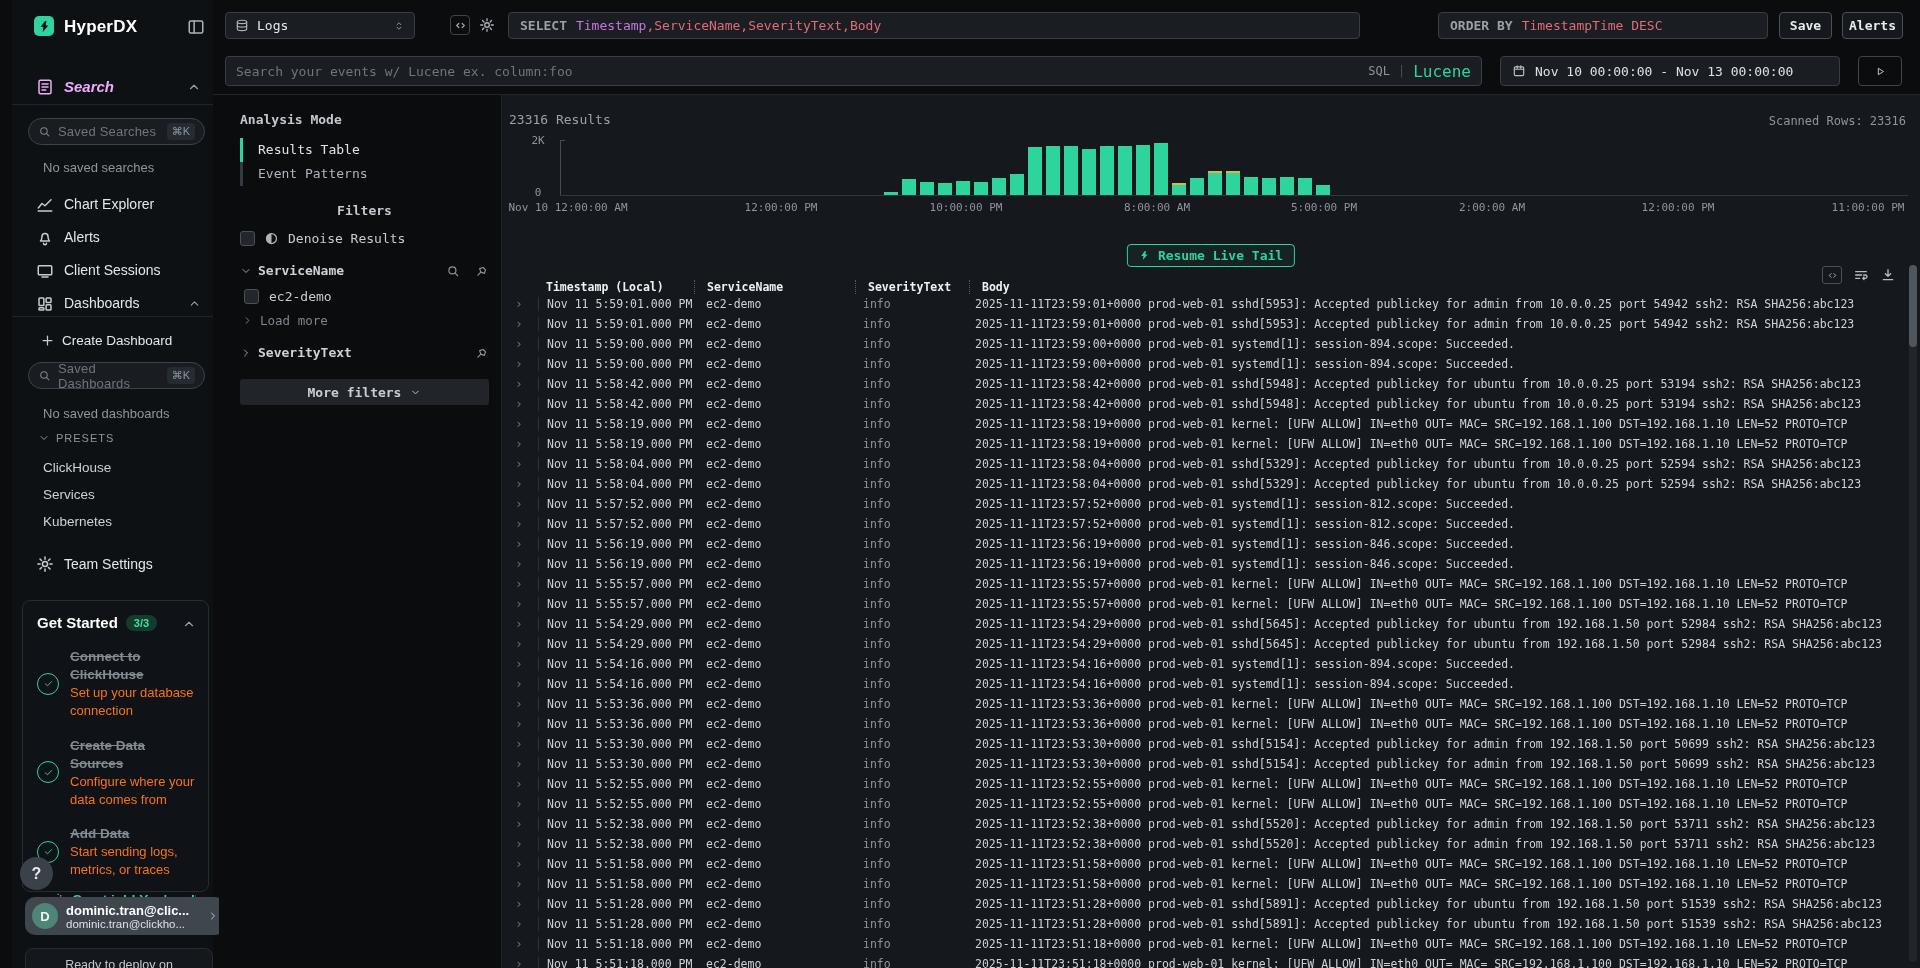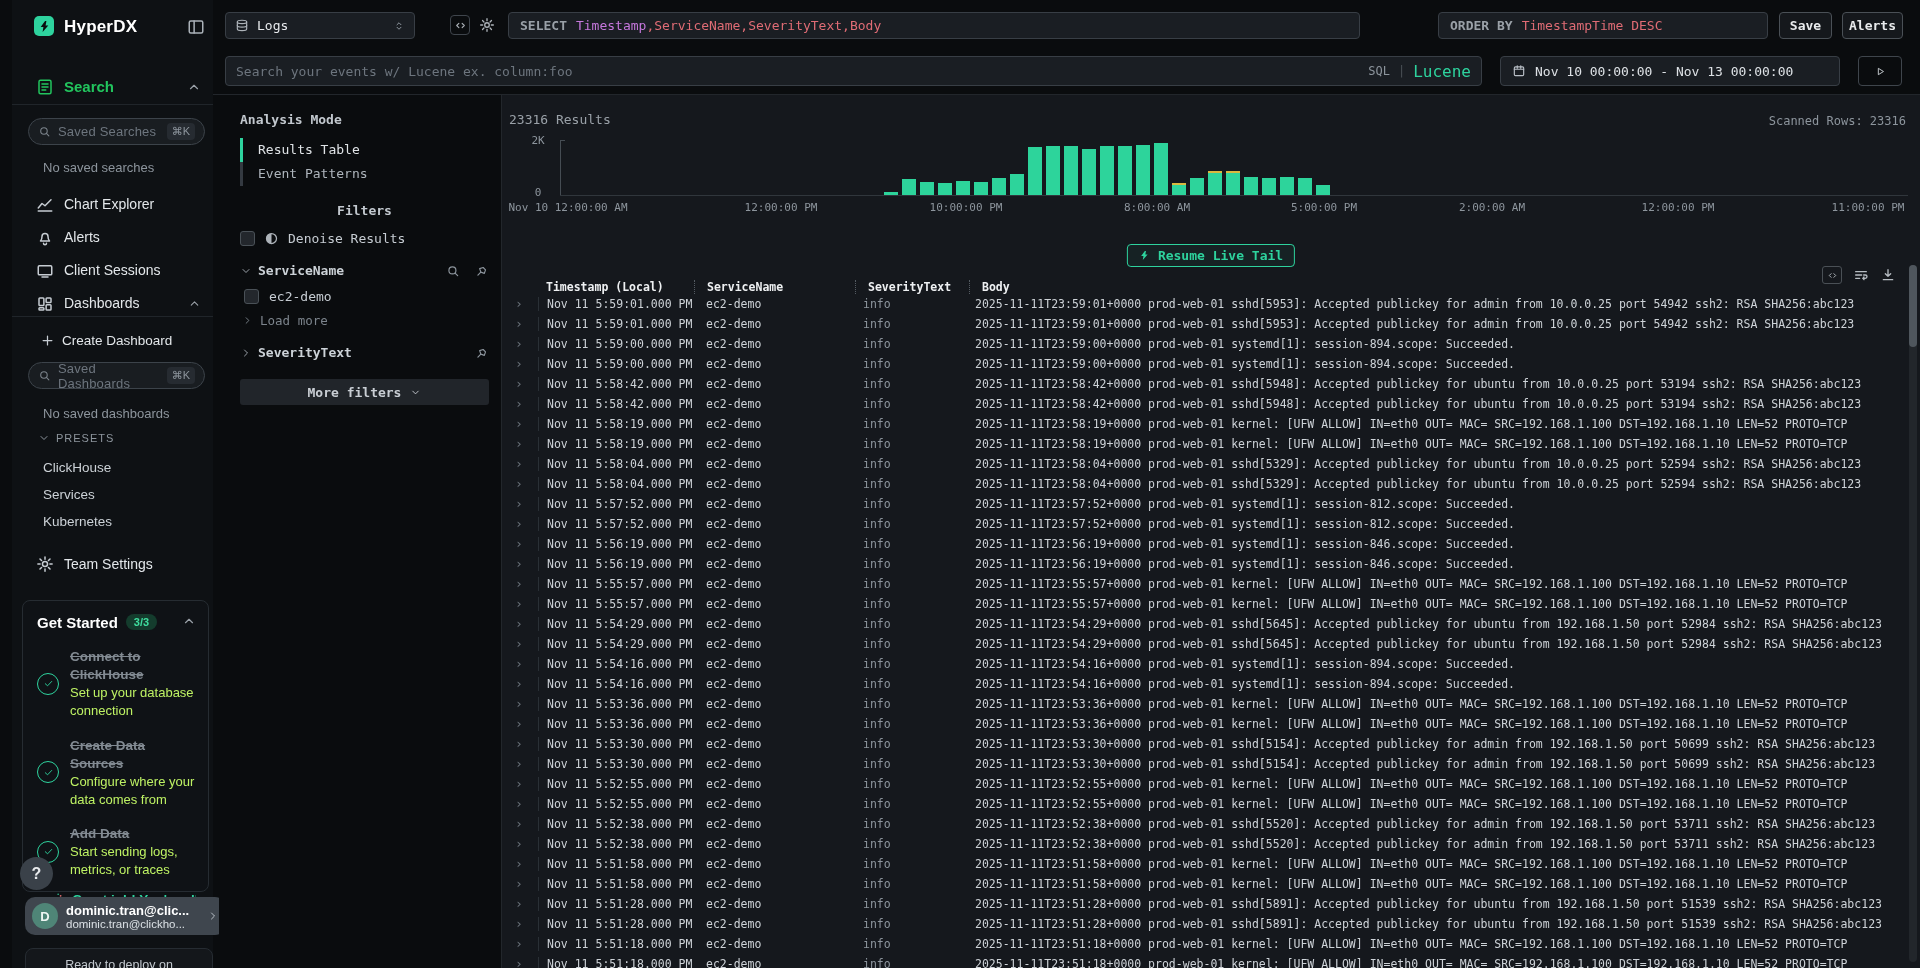--- a/index.html
+++ b/index.html
@@ -10,21 +10,21 @@
     background:#0a0c0e; color:#dfe3e6;
     font-family:"Liberation Sans", sans-serif;
   }
   
   .sidebar { position:absolute; left:12px; top:0; width:213px; height:968px; background:#0e1114; border-right:6px solid #ffffff; overflow:hidden; }
   .logo-row { position:absolute; left:0; top:0; width:100%; height:52px; }
   .logo-mark { position:absolute; left:22px; top:16px; width:20px; height:20px; border-radius:5px; background:#2ed39e; display:flex; align-items:center; justify-content:center; color:#0a0c0e; }
   .logo-mark svg { width:13px; height:13px; }
   .app-name { position:absolute; left:52px; top:17px; font-size:17px; font-weight:bold; color:#fff; letter-spacing:.2px; }
   .panel-toggle { position:absolute; right:14px; top:18px; width:18px; height:18px; color:#aab1b8; }
-  .search-row { position:absolute; left:0; top:76px; width:100%; height:24px; color:#22c55e; }
+  .search-row { position:absolute; left:0; top:76px; width:100%; height:24px; color:#f0abfc;font-style:italic; }
   .search-row .s-icon { position:absolute; left:24px; top:2px; width:18px; height:18px; }
   .search-row .s-label { position:absolute; left:52px; top:2px; font-size:15px; font-weight:bold; }
   .search-row .s-chev { position:absolute; right:18px; top:4px; width:14px; height:14px; color:#9aa1a8; }
   .side-divider { position:absolute; left:0; width:100%; height:1px; background:#20252a; }
   .pill { position:absolute; left:16px; right:14px; height:27px; border:1px solid #3c434a; border-radius:15px; background:#191d21; display:flex; align-items:center; padding:0 9px; gap:7px; }
   .pill .p-icon { width:13px; height:13px; color:#7c848c; flex:none; }
   .pill .p-text { font-size:13px; color:#6d757e; flex:1; letter-spacing:.2px; }
   .pill .p-kbd { font-size:11px; color:#8d959d; background:#262b31; border-radius:4px; padding:2px 5px; }
   .side-empty { position:absolute; left:31px; font-size:13px; color:#8d959d; }
   .side-item { position:relative; height:33px; }
@@ -38,30 +38,30 @@
   .presets-row { position:absolute; left:26px; top:432px; display:flex; align-items:center; gap:6px; color:#8d959d; }
   .presets-row .s-chev { width:12px; height:12px; }
   .presets-row .p-label { font-size:11px; letter-spacing:1px; }
   #preset-list { position:absolute; left:0; top:454px; width:100%; }
   .preset-item { padding:6px 0 6px 31px; font-size:13.5px; color:#ccd2d7; }
   .team-row { position:absolute; left:0; top:552px; width:100%; height:26px; }
   .team-row .s-icon { position:absolute; left:24px; top:3px; width:18px; height:18px; color:#c6ccd2; }
   .team-row .s-label { position:absolute; left:52px; top:4px; font-size:14px; color:#e3e7ea; }
   
   .gs-card { position:absolute; left:10px; right:10px; top:600px; height:292px; background:#0f1216; border:1px solid #262c32; border-radius:8px; padding:13px 12px 0 14px; }
-  .gs-head { display:flex; align-items:flex-start; gap:8px; }
+  .gs-head { display:flex; align-items:flex-end; gap:8px; }
   .gs-title { font-size:15px; font-weight:bold; color:#fff; }
   .gs-badge { font-size:11px; font-weight:bold; color:#3fdf9f; background:#143c2d; border-radius:9px; padding:2px 8px; }
   .gs-chev { margin-left:auto; width:14px; height:14px; color:#9aa1a8; }
   .gs-step { display:flex; align-items:center; gap:11px; margin-top:17px; }
   .gs-check { flex:none; width:22px; height:22px; border:1.5px solid #2ed39e; border-radius:50%; color:#2ed39e; display:flex; align-items:center; justify-content:center; }
   .gs-check svg { width:11px; height:11px; }
   .gs-text { width:132px; }
   .gs-step-title { font-size:13.5px; font-weight:bold; color:#828a92; text-decoration:line-through; line-height:1.35; }
-  .gs-step-desc { font-size:13px; color:#bef264; line-height:1.35; }
+  .gs-step-desc { font-size:13px; color:#f97316; line-height:1.35; }
   .gs-done { display:flex; align-items:center; gap:7px; margin-top:14px; margin-left:13px; color:#2ed39e; font-size:13.5px; font-weight:bold; white-space:nowrap; overflow:hidden; }
   .gs-done svg { width:15px; height:15px; flex:none; }
   .help-fab { position:absolute; left:8px; top:857px; width:33px; height:33px; border-radius:50%; background:#3a4149; color:#e8eaec; font-size:16px; font-weight:bold; display:flex; align-items:center; justify-content:center; z-index:5; }
   .user-card { position:absolute; left:13px; width:200px; top:897px; height:38px; background:#3f464e; border-radius:10px; display:flex; align-items:center; padding:0 6px 0 7px; gap:8px; z-index:4; }
   .avatar { flex:none; width:26px; height:26px; border-radius:50%; background:#4f8577; color:#eef5f2; font-size:13px; font-weight:bold; display:flex; align-items:center; justify-content:center; }
   .user-lines { flex:1; overflow:hidden; }
   .user-name { font-size:13px; font-weight:bold; color:#fff; white-space:nowrap; }
   .user-email { font-size:11.5px; color:#dbe0e5; white-space:nowrap; }
   .user-chev { flex:none; width:12px; height:12px; color:#b9c0c7; }
   .deploy-card { position:absolute; left:13px; right:6px; top:948px; height:44px; background:#14171b; border:1px solid #262c32; border-radius:8px; text-align:center; padding-top:9px; font-size:12.5px; color:#c3c9cf; }

